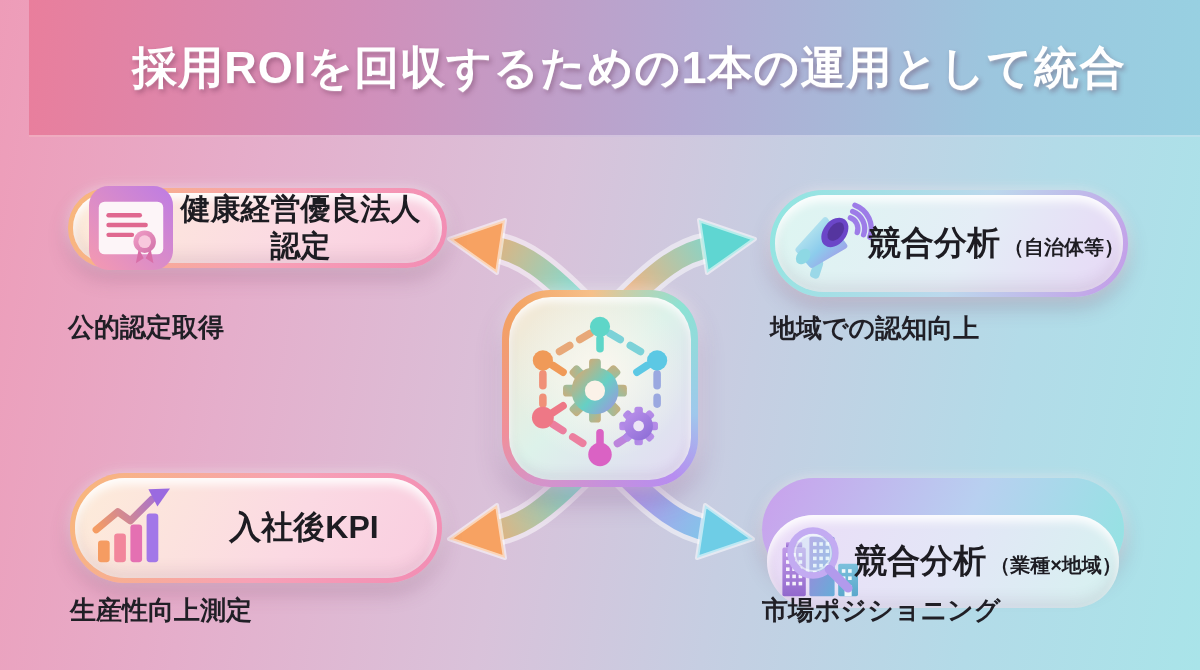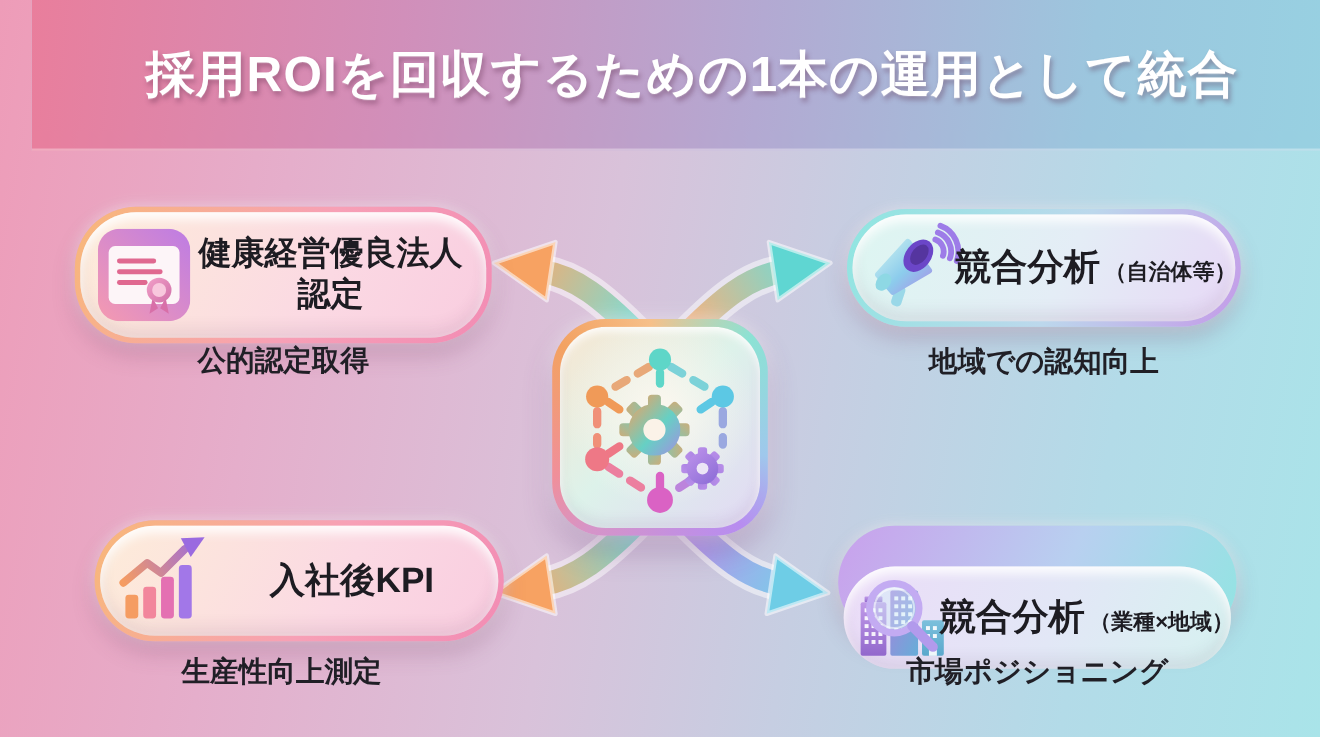--- a/index.html
+++ b/index.html
@@ -35,35 +35,35 @@
     display:flex; align-items:center;
     box-shadow:inset 0 6px 10px rgba(255,255,255,.95), inset 0 -8px 14px rgba(90,50,90,.10);
   }
   .card.warm       { background:linear-gradient(115deg,#f8b878 0%,#f7a0b6 55%,#f28cb4 100%); }
   .card.warm  .card-inner { background:linear-gradient(115deg,#fdecd9 0%,#fbd9e3 60%,#f9cde0 100%); }
   .card.cool-cp    { background:linear-gradient(115deg,#8ee6e0 0%,#bcd8ec 55%,#c49ae8 100%); }
   .card.cool-cp .card-inner { background:linear-gradient(115deg,#ddf6f1 0%,#e4edf6 55%,#e7d8f6 100%); }
   .card.cool-pc    { background:linear-gradient(115deg,#c9a0ec 0%,#b8d0f0 55%,#92e4e2 100%); }
   .card.cool-pc .card-inner { background:linear-gradient(115deg,#ecdcf8 0%,#e2e7f6 55%,#d6f2f0 100%);margin-top:32px; }
 
-  .card-tl { left:68px;  top:188px; width:379px; height:124px; }
+  .card-tl { left:68px;  top:188px; width:379px; height:80px; }
   .card-tr { left:770px; top:190px; width:358px; height:107px; }
-  .card-bl { left:86px;  top:473px; width:372px; height:110px; }
+  .card-bl { left:70px;  top:473px; width:372px; height:110px; }
   .card-br { left:762px; top:478px; width:362px; height:103px; }
 
   .icon-box { flex:0 0 auto; display:flex; align-items:center; justify-content:center; }
   .card-text { flex:1 1 auto; text-align:center; color:#1d1c22; min-width:0; }
   .t-big   { font-size:30px; font-weight:800; line-height:1.22; white-space:nowrap; }
   .t-big2  { font-size:33px; font-weight:800; white-space:nowrap; }
   .t-ann   { font-size:20px; font-weight:800; white-space:nowrap; }
   .t-annline { font-size:20px; font-weight:800; white-space:nowrap; letter-spacing:-1px; }
   .t-row { display:flex; align-items:baseline; justify-content:center; gap:4px; }
 
   .subtitle {
-    position:absolute; text-align:center; color:#201f26;
+    position:absolute; text-align:left; color:#201f26;
     font-size:26px; font-weight:800; white-space:nowrap;
   }
   .sub-tl { left:68px;  top:310px; width:379px; }
   .sub-tr { left:770px; top:311px; width:358px; }
   .sub-bl { left:70px;  top:593px; width:372px;font-family:Liberation Mono, monospace; }
   .sub-br { left:762px; top:593px; width:362px; }
 
   
   .hub {
     position:absolute; left:502px; top:290px; width:196px; height:197px;

